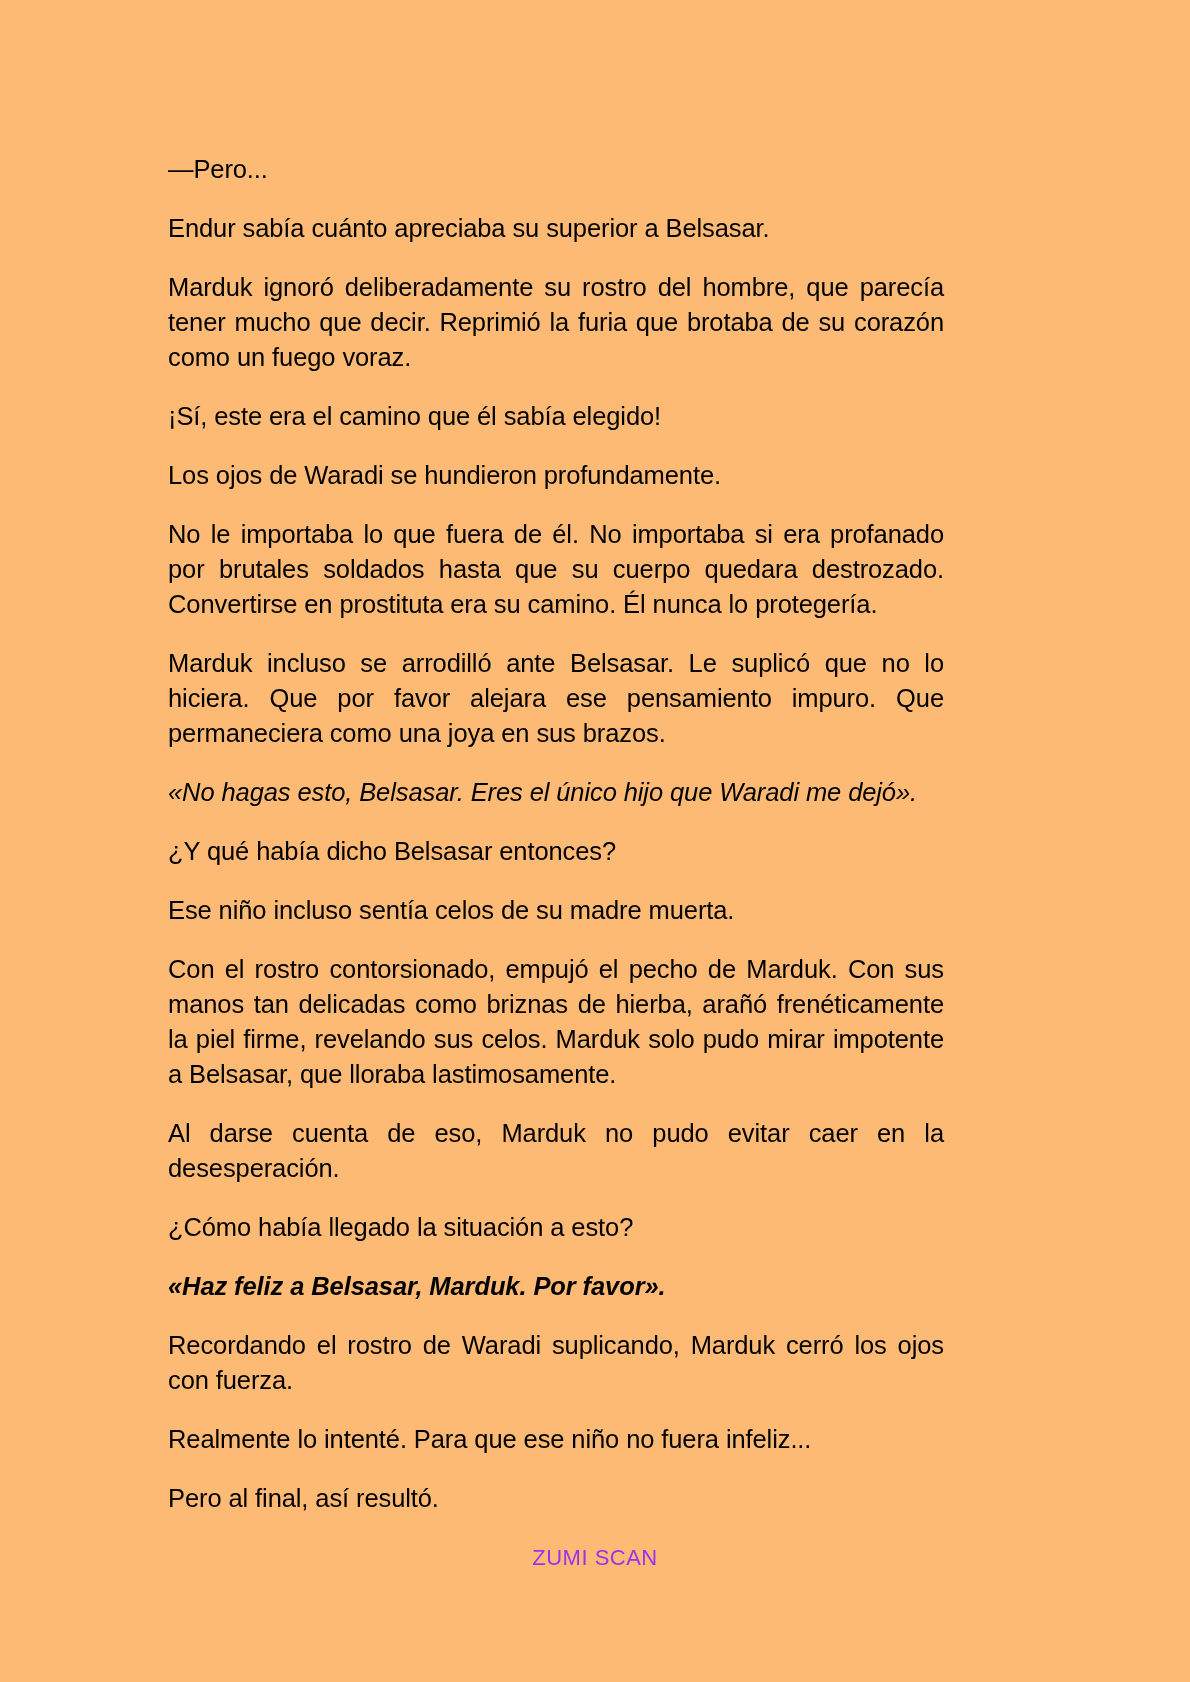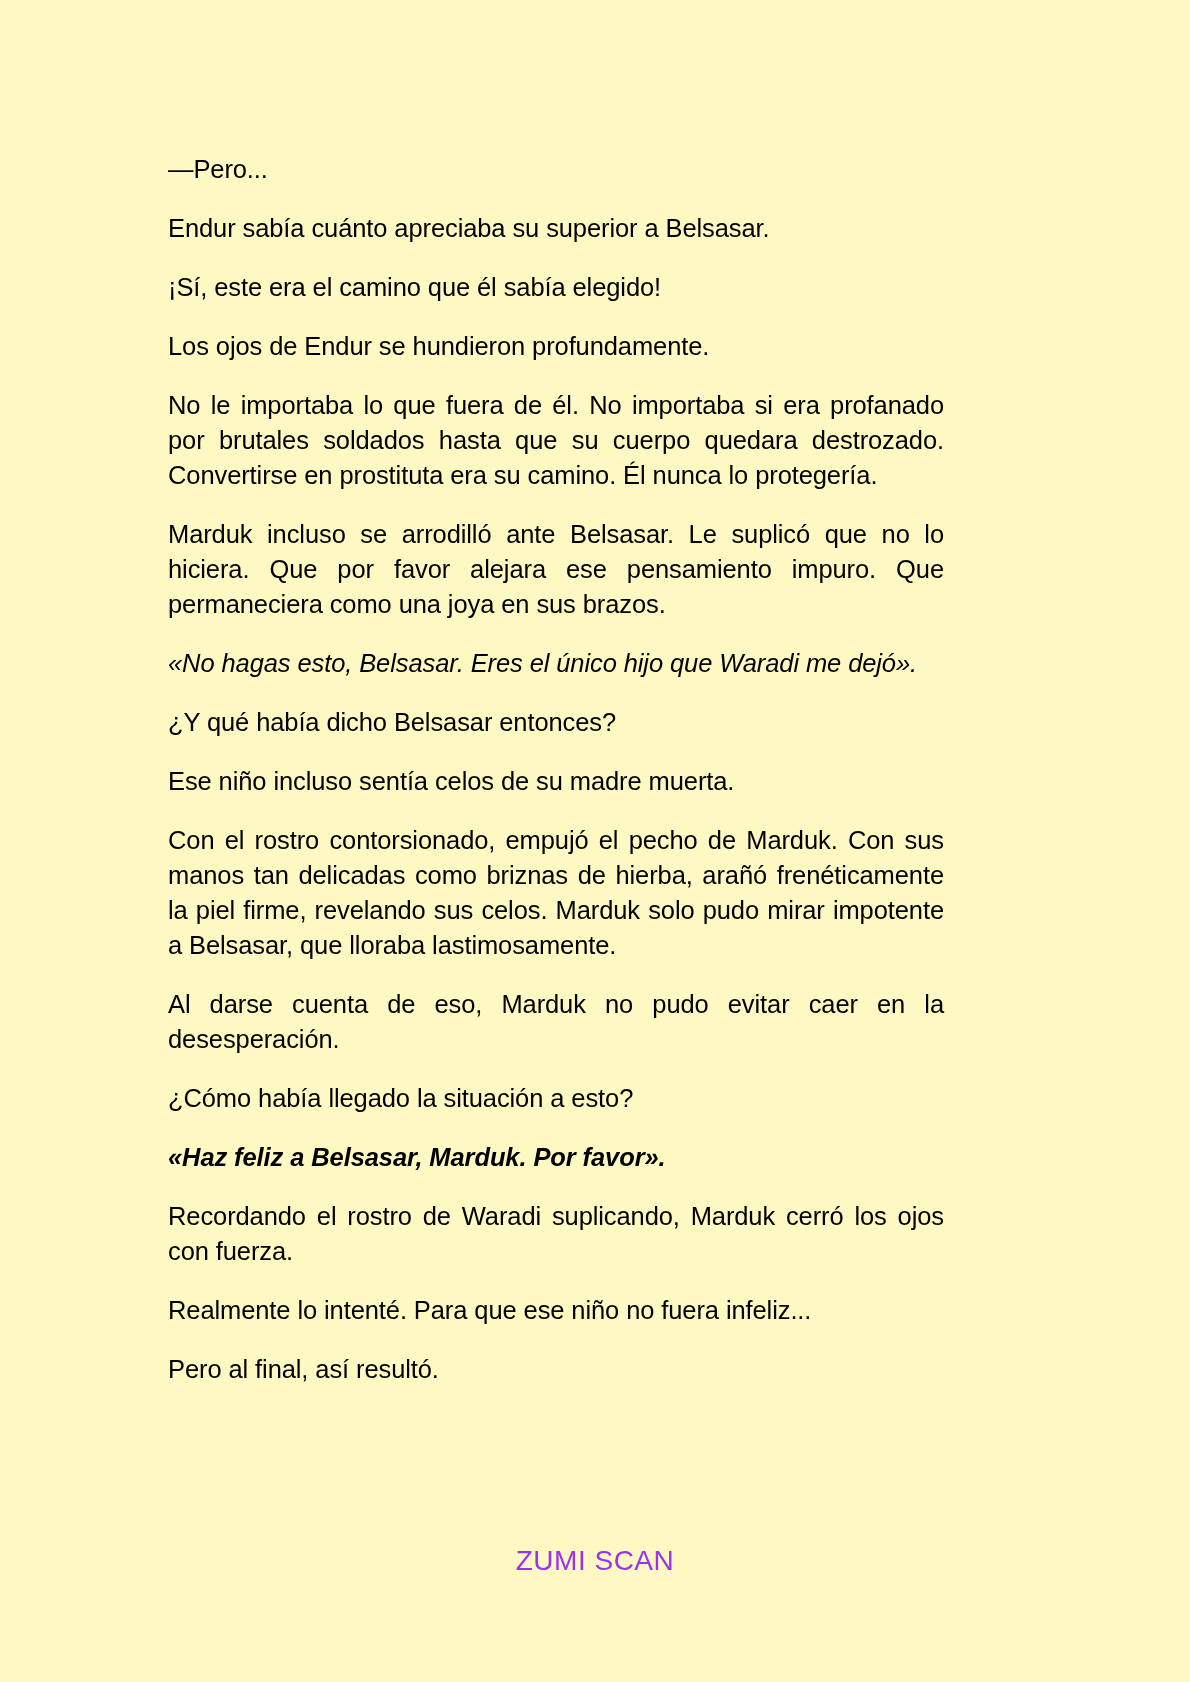--- a/index.html
+++ b/index.html
@@ -13,21 +13,21 @@
     position: relative;
     overflow: hidden;
     font-family: "Liberation Sans Narrow", "Liberation Sans", sans-serif;
   }
   .page {
     position: absolute;
     left: 0;
     top: 0;
     width: 1190px;
     height: 1682px;
-    background: #fef9c3;
+    background: #fdba74;
   }
   .text-column {
     position: absolute;
     left: 168px;
     top: 152px;
     width: 776px;
   }
   .para {
     font-size: 25.5px;
     line-height: 35px;
@@ -54,41 +54,42 @@
     font-weight: bold;
     margin-top: 8px;
   }
   .watermark {
     position: absolute;
     left: 0;
     top: 1545px;
     width: 1190px;
     text-align: center;
     font-family: "Liberation Sans", sans-serif;
-    font-size: 28px;
+    font-size: 22px;
     letter-spacing: 0.5px;
     color: #9933ee;
     font-weight: 400;
   }
 </style>
 </head>
 <body>
 
 <div class="page">
 
   <div class="text-column">
 
     <p class="para no-justify">—Pero...</p>
 
     <p class="para no-justify">Endur sabía cuánto apreciaba su superior a Belsasar.</p>
 
+    <p class="para">Marduk ignoró deliberadamente su rostro del hombre, que parecía tener mucho que decir. Reprimió la furia que brotaba de su corazón como un fuego voraz.</p>
 
     <p class="para no-justify">¡Sí, este era el camino que él sabía elegido!</p>
 
-    <p class="para no-justify">Los ojos de Endur se hundieron profundamente.</p>
+    <p class="para no-justify">Los ojos de Waradi se hundieron profundamente.</p>
 
     <p class="para">No le importaba lo que fuera de él. No importaba si era profanado por brutales soldados hasta que su cuerpo quedara destrozado. Convertirse en prostituta era su camino. Él nunca lo protegería.</p>
 
     <p class="para">Marduk incluso se arrodilló ante Belsasar. Le suplicó que no lo hiciera. Que por favor alejara ese pensamiento impuro. Que permaneciera como una joya en sus brazos.</p>
 
     <p class="para italic no-justify">«No hagas esto, Belsasar. Eres el único hijo que Waradi me dejó».</p>
 
     <p class="para no-justify">¿Y qué había dicho Belsasar entonces?</p>
 
     <p class="para no-justify">Ese niño incluso sentía celos de su madre muerta.</p>

